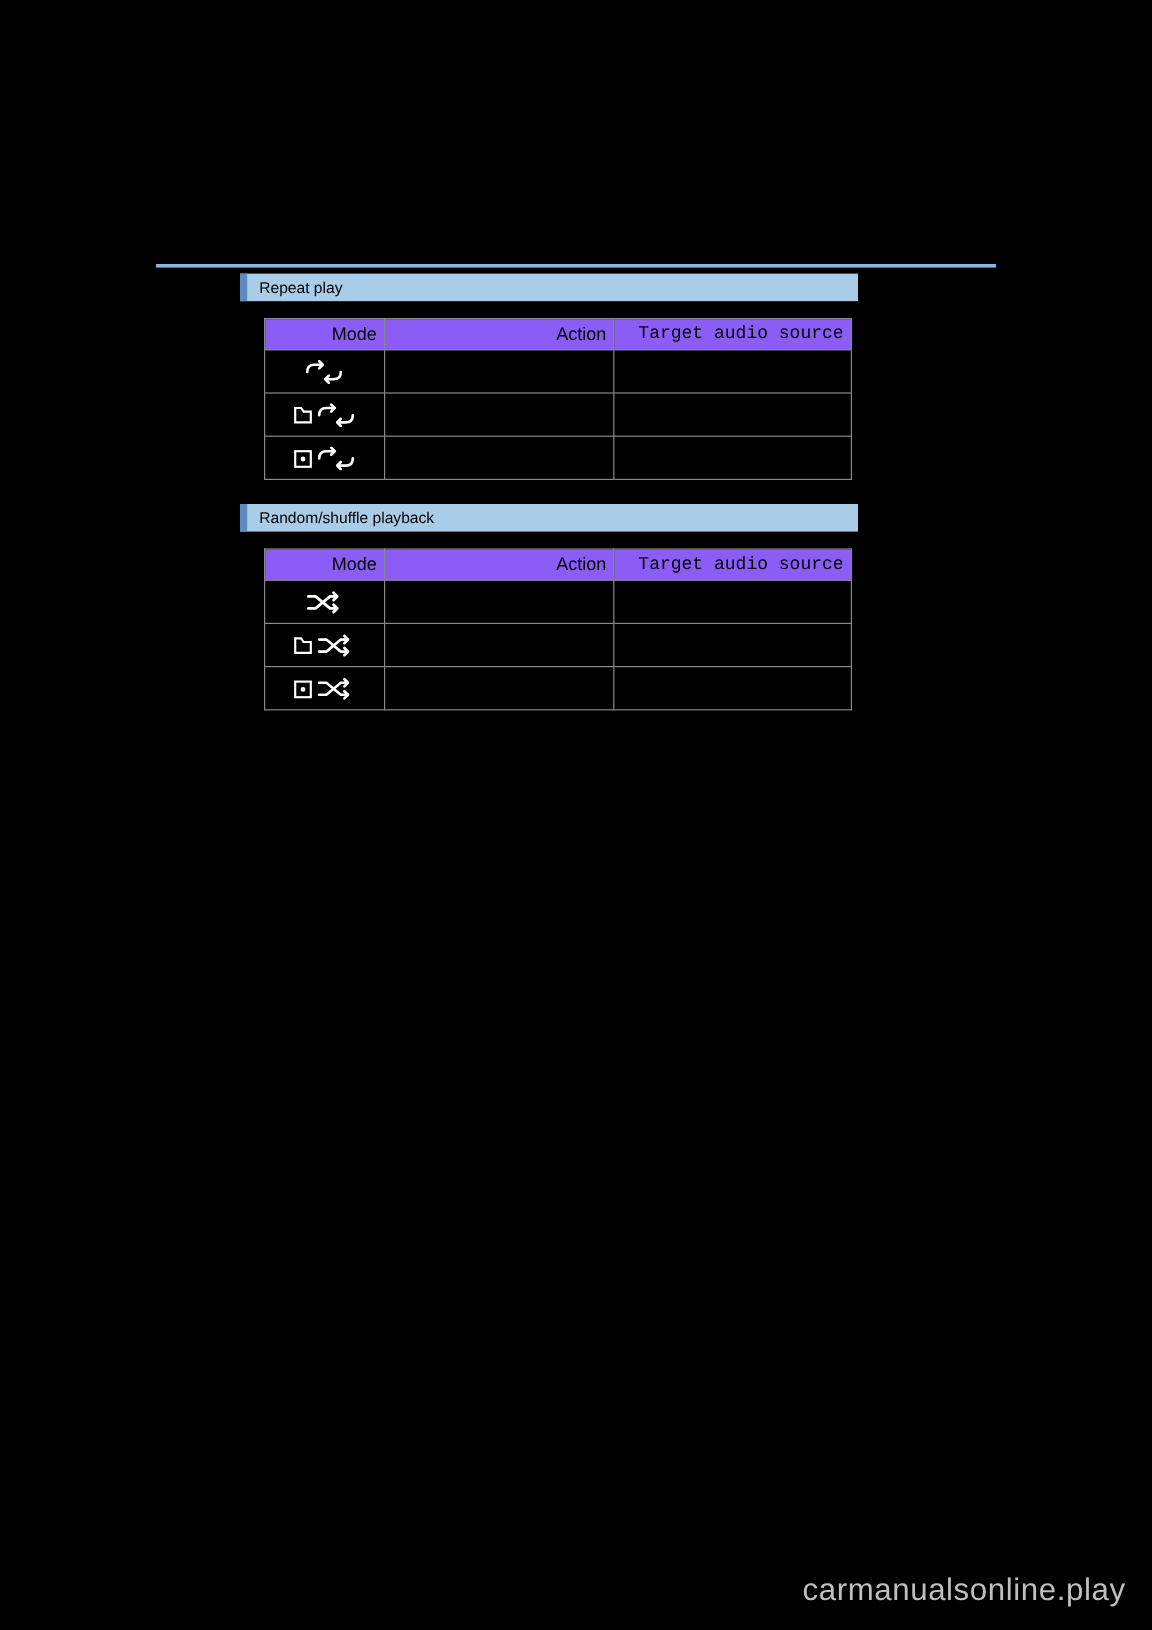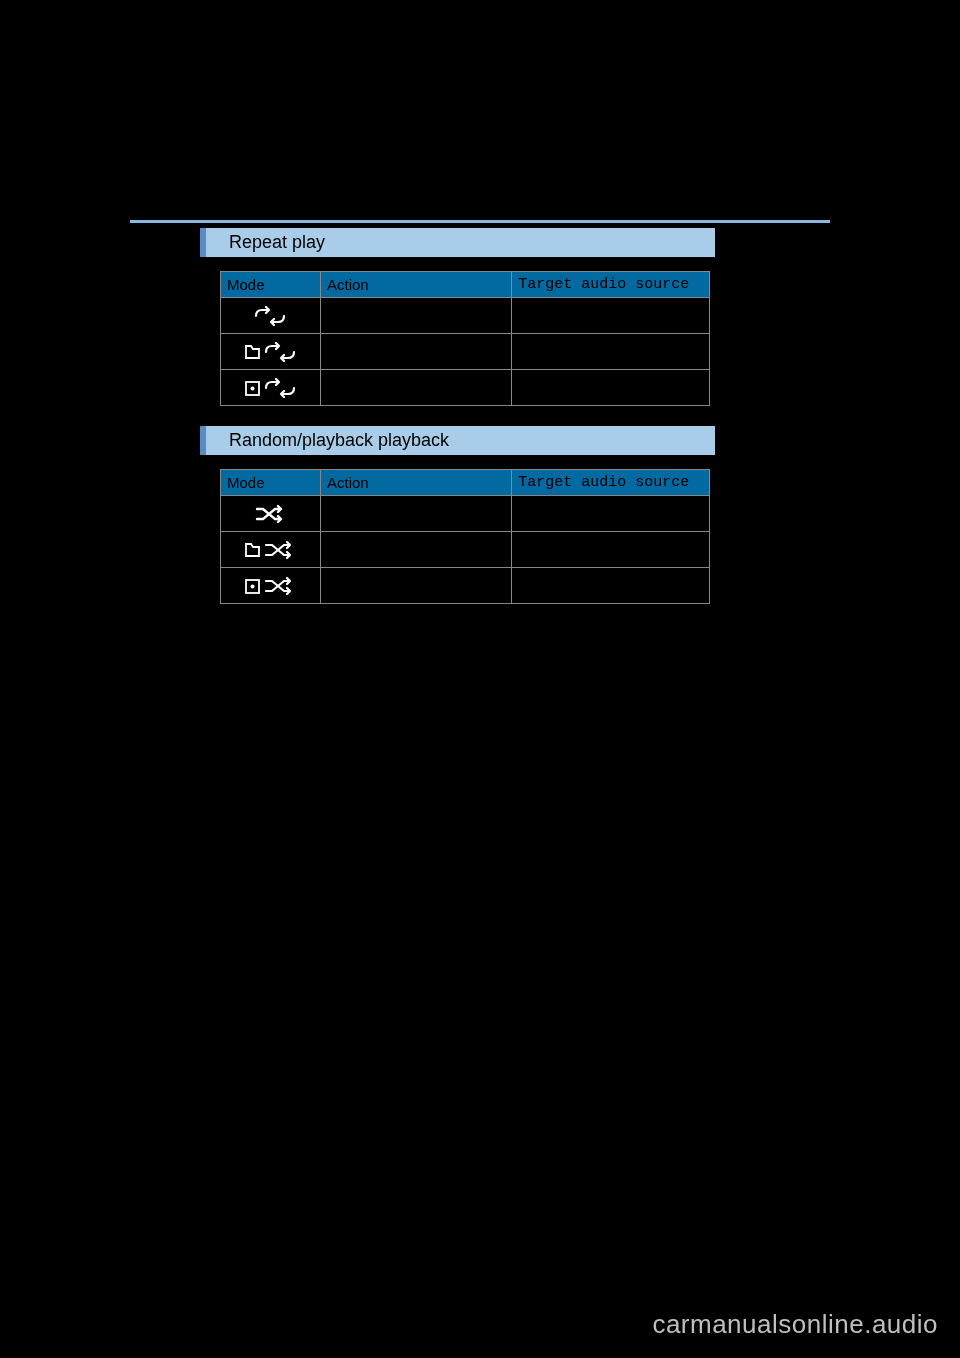--- a/index.html
+++ b/index.html
@@ -21,39 +21,39 @@
     }
     .content {
       position: absolute;
       top: 228px;
       left: 200px;
       width: 515px;
     }
     .section-header {
       background: #a9cce8;
       border-left: 6px solid #5b8bc0;
-      padding: 4px 23px;
-      font-size: 18px;
+      padding: 4px 10px;
+      font-size: 13px;
       color: #000;
       margin-bottom: 14px;
     }
     table {
       border-collapse: collapse;
       width: 490px;
       margin-left: 20px;
       margin-bottom: 20px;
     }
     th {
-      background: #0369a1;
+      background: #8b5cf6;
       border: 1px solid #888;
       font-weight: normal;
       font-size: 15px;
       padding: 4px 6px;
       color: #000;
-      text-align: left;
+      text-align: right;
     }
     td {
       border-left: 1px solid #888;
       border-right: 1px solid #888;
       border-bottom: 1px solid #888;
       background: #000;
       text-align: center;
       padding: 6px 4px;
       vertical-align: middle;
       height: 36px;
@@ -125,21 +125,21 @@
               <path d="M50 10 Q50 16 44 16 L37 16 M37 16 L40 13 M37 16 L40 19" stroke="#fff" stroke-width="2.2" fill="none" stroke-linecap="round"></path>
             </svg>
           </span>
         </td>
         <td></td>
         <td></td>
       </tr>
     </tbody>
   </table>
 
-  <div class="section-header">Random/playback playback</div>
+  <div class="section-header">Random/shuffle playback</div>
   <table>
     <thead>
       <tr>
         <th class="col-mode">Mode</th>
         <th class="col-action">Action</th>
         <th class="col-target">Target audio source</th>
       </tr>
     </thead>
     <tbody>
       <tr>
@@ -179,13 +179,13 @@
           </span>
         </td>
         <td></td>
         <td></td>
       </tr>
     </tbody>
   </table>
 
 </div>
 
-<div class="watermark">carmanualsonline.audio</div>
+<div class="watermark">carmanualsonline.play</div>
 
 </body></html>

